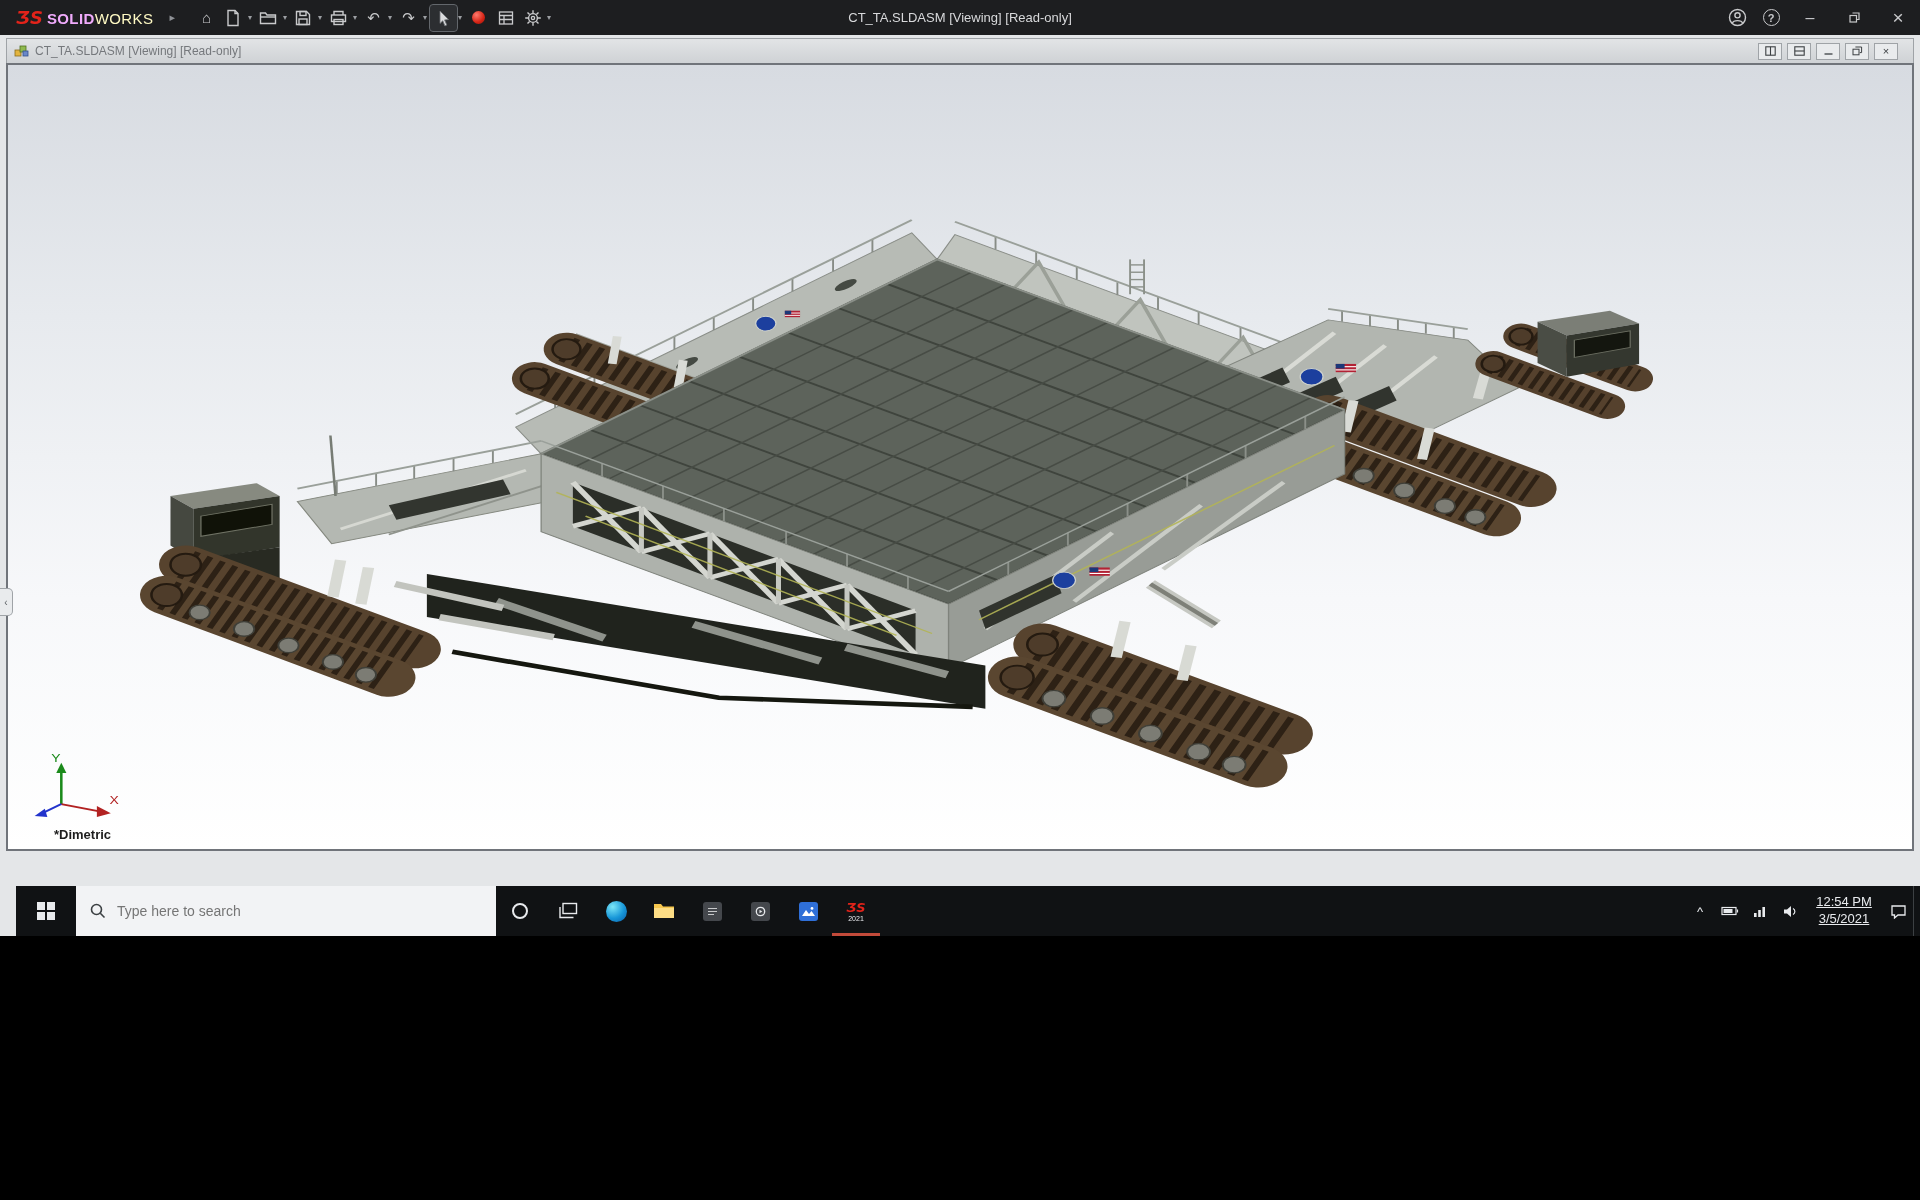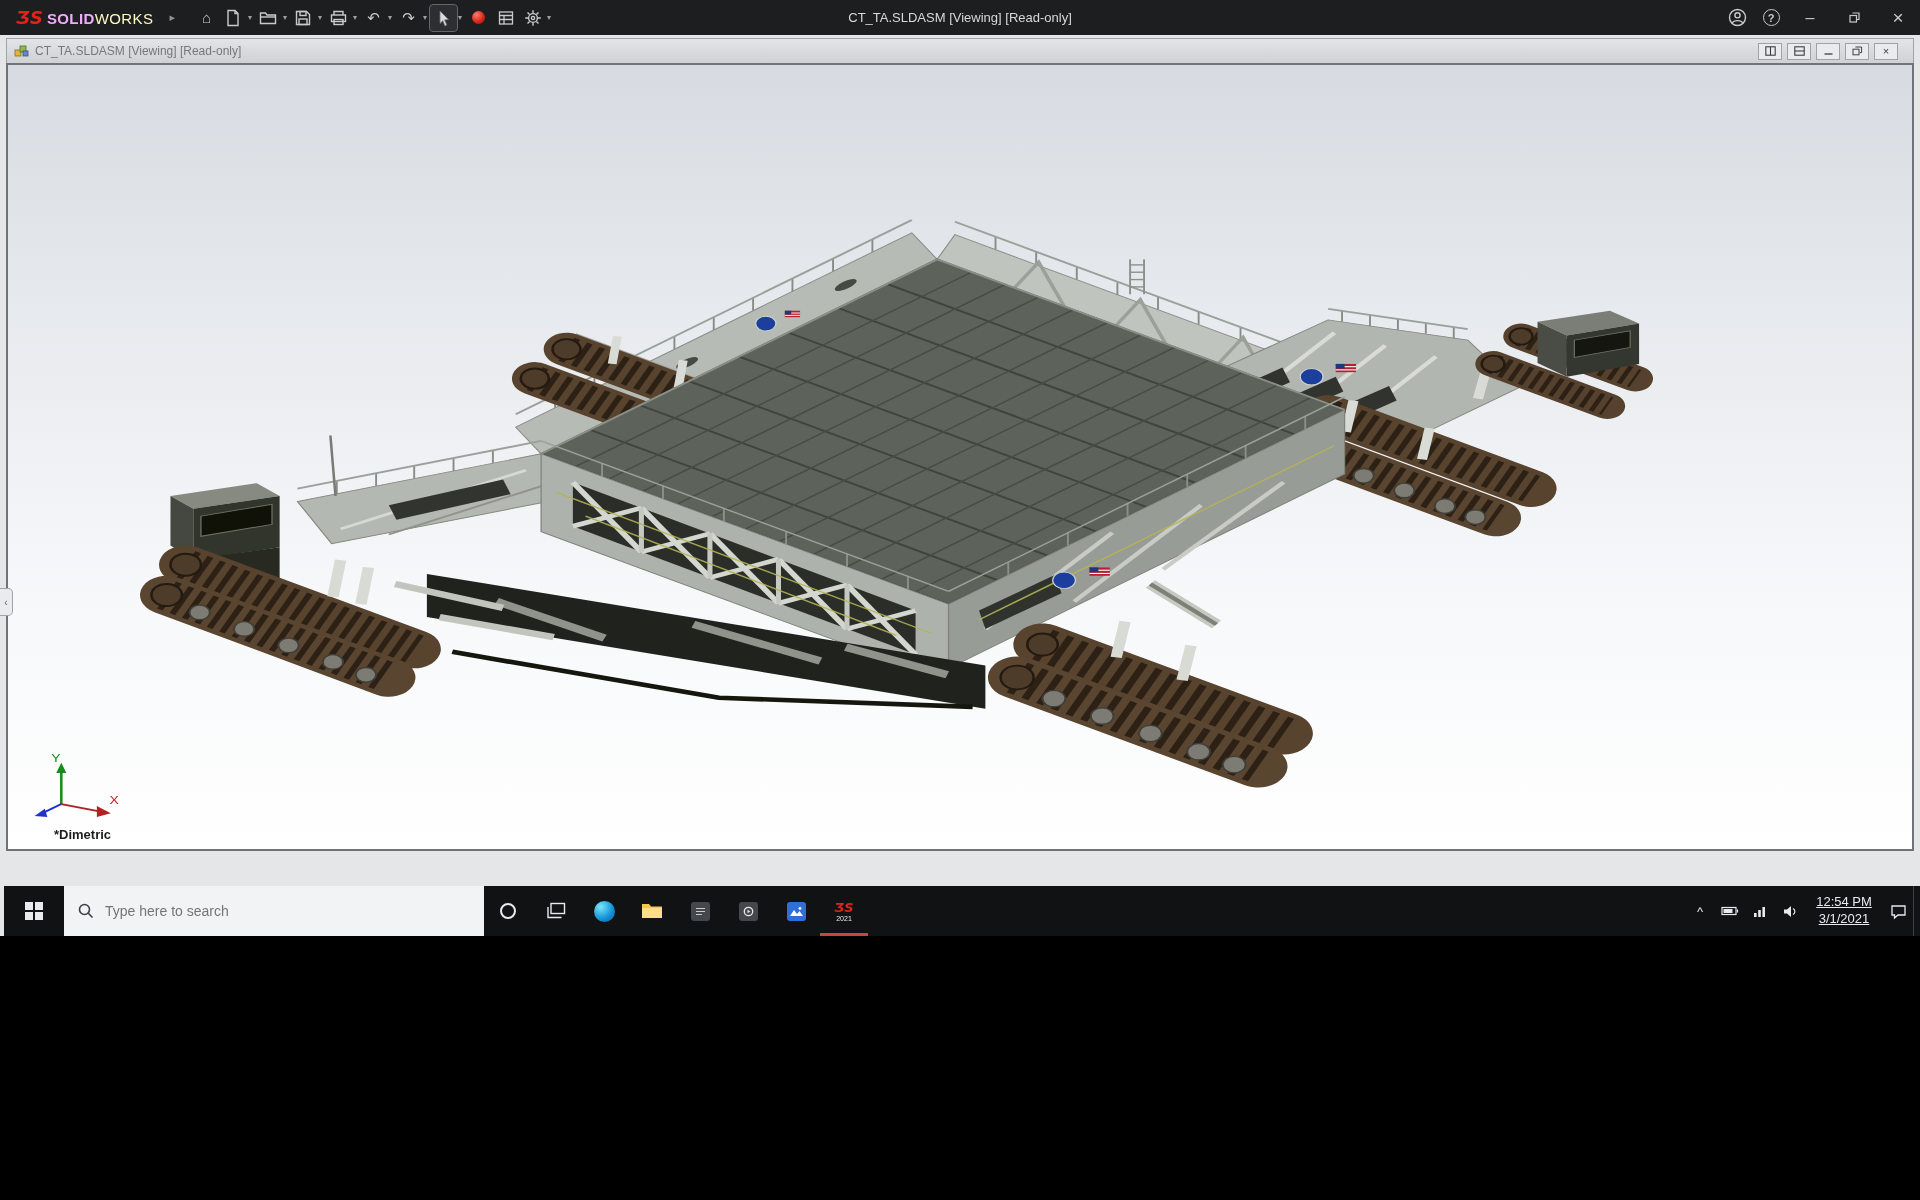--- a/index.html
+++ b/index.html
@@ -49,21 +49,21 @@
     border:2px solid #70747a;
     background:linear-gradient(180deg,#d7dbe1 0%, #e7eaee 32%, #f7f8fa 68%, #ffffff 100%); }
   .model-svg { position:absolute; left:0; top:0; width:100%; height:100%; }
   .orientation-label { position:absolute; left:14px; bottom:7px; font-size:13px;
     font-weight:700; color:#1d1d1d;margin-left:32px; }
   .fm-tab { position:absolute; left:0; top:588px; width:13px; height:28px; background:#e9ebed;
     border:1px solid #9fa3a7; border-left:none; border-radius:0 5px 5px 0; z-index:40;
     display:flex; align-items:center; justify-content:center; font-size:10px; color:#5f6368; }
 
   
-  .taskbar { position:absolute; bottom:0; left:4px; right:0; height:50px; background:#101214;
+  .taskbar { position:absolute; bottom:0; left:16px; right:0; height:50px; background:#101214;
     display:flex; align-items:stretch; color:#e8eaed; z-index:50; }
   .tb-start { width:60px; display:flex; align-items:center; justify-content:center; }
   .win-logo { display:grid; grid-template-columns:8px 8px; grid-template-rows:8px 8px; gap:2px; }
   .win-logo span { background:#e8eaed; }
   .search-box { width:420px; background:#f2f3f5; display:flex; align-items:center; gap:11px;
     padding:0 14px; }
   .search-box input { border:none; outline:none; background:transparent; font-size:14px;
     color:#5f6368; width:330px; font-family:inherit; }
   .task-icon { width:48px; display:flex; flex-direction:column; align-items:center; justify-content:center; }
   .ring { width:16px; height:16px; border:2px solid #e8eaed; border-radius:50%; }
@@ -628,21 +628,21 @@
         </svg>
       </span>
       <span class="tray-icon">
         <svg width="15" height="13" viewBox="0 0 15 13">
           <path d="M1 4.5h3l4-3.5v11l-4-3.5H1z" fill="#e8eaed"></path>
           <path d="M10 3.5c2.5 1.5 2.5 4.5 0 6" fill="none" stroke="#e8eaed" stroke-width="1.2"></path>
         </svg>
       </span>
       <div class="clock">
         <div>12:54 PM</div>
-        <div>3/1/2021</div>
+        <div>3/5/2021</div>
       </div>
       <span class="tray-icon">
         <svg width="17" height="15" viewBox="0 0 17 15" fill="none" stroke="#e8eaed" stroke-width="1.3">
           <path d="M2 2h13v9H8l-3.5 3v-3H2z"></path>
         </svg>
       </span>
       <span class="show-desktop"></span>
     </div>
   </footer>
 </div>

